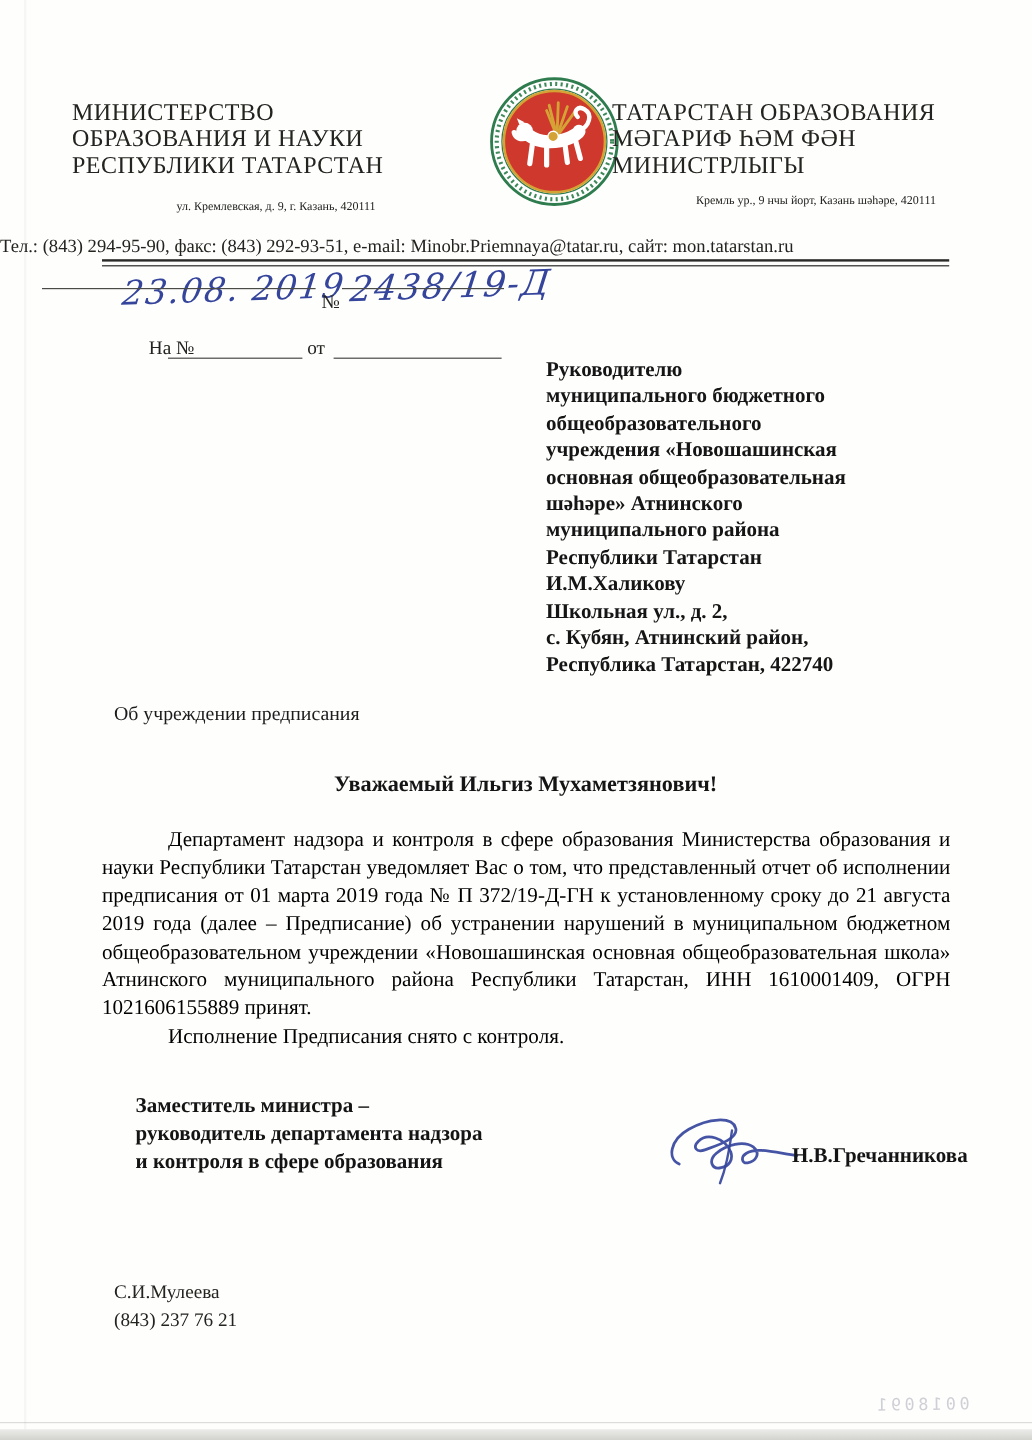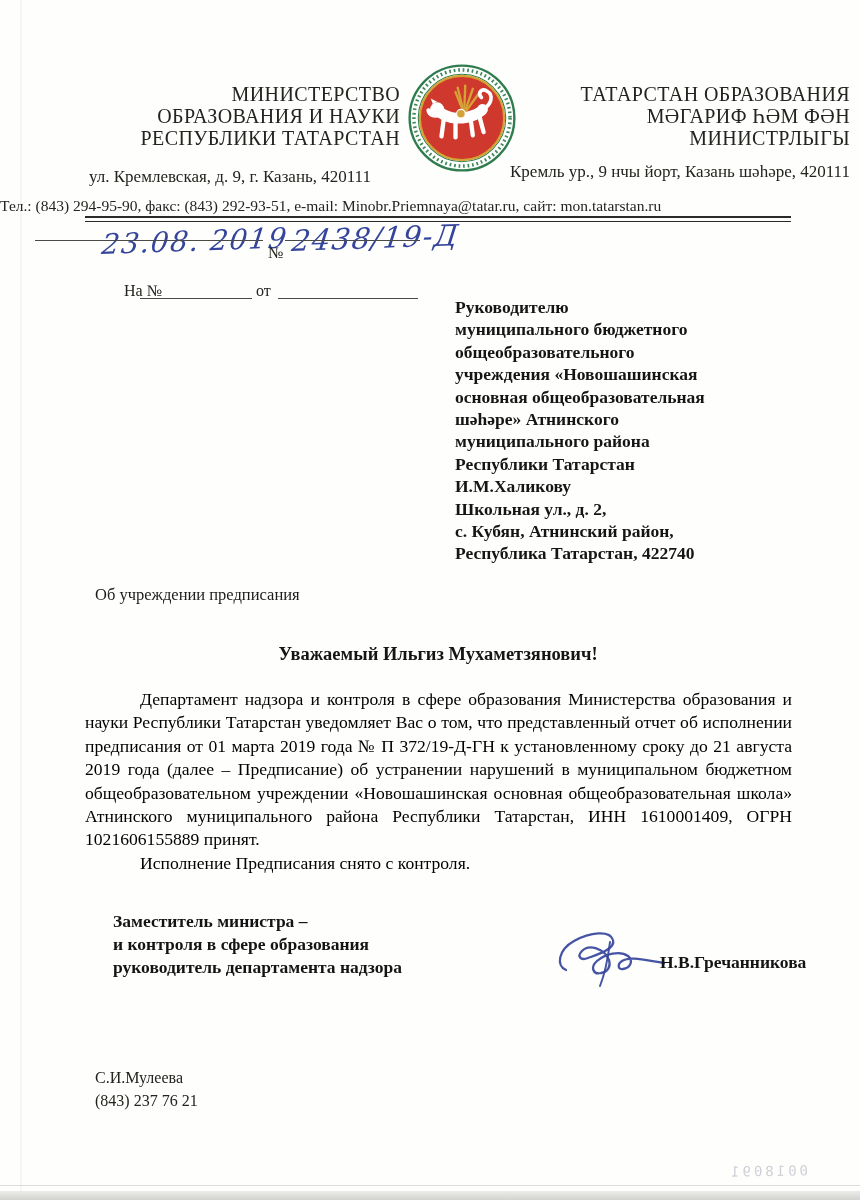--- a/index.html
+++ b/index.html
@@ -3,22 +3,22 @@
 <meta charset="utf-8">
 <style>
   html,body{margin:0;padding:0;background:#9a9a9a;}
   .page{
     position:relative;width:860px;height:1200px;margin:0 auto;
     background:#fefefdс;background-color:#fefefd;overflow:hidden;
     font-family:"Liberation Serif","DejaVu Serif",serif;color:#1c1c1c;
   }
   .scanline-v{position:absolute;left:20px;top:0;width:2px;height:1200px;background:rgba(0,0,0,0.03);}
   .abs{position:absolute;}
-  .org{font-size:20px;line-height:22px;text-align:right;letter-spacing:.4px;color:#23231f;}
-  .addr{font-size:17px;text-align:center;color:#23231f;}
+  .org{font-size:20px;line-height:22px;text-align:left;letter-spacing:.4px;color:#23231f;}
+  .addr{font-size:10px;text-align:center;color:#23231f;}
   .contact{font-size:15.5px;text-align:left;color:#23231f;width:860px;left:0;top:197px;}
   .rule{left:85px;top:216px;width:706px;height:3px;border-top:2.5px solid #2a2a28;border-bottom:1.5px solid #2a2a28;}
   .hw{font-style:italic;color:#35459c;font-family:"DejaVu Serif",serif;transform:rotate(-2deg) skewX(-9deg);transform-origin:left bottom;letter-spacing:1.5px;}
   .formline{border-bottom:1.3px solid #4a4a46;position:absolute;}
   .formtext{font-size:16px;color:#23231f;}
   .recipient{left:455px;top:296px;width:400px;font-weight:bold;font-size:17.5px;line-height:22.4px;color:#151515;}
   .subject{left:95px;top:585px;font-size:16.5px;}
   .salutation{left:85px;top:644px;width:706px;text-align:center;font-weight:bold;font-size:18.5px;color:#151515;}
   .body-par{left:85px;top:688px;width:707px;font-size:17.6px;line-height:23.4px;text-align:justify;color:#000000;}
   .body-par p{margin:0;text-indent:55px;}
@@ -114,22 +114,22 @@
   <div class="abs subject">Об учреждении предписания</div>
   <div class="abs salutation">Уважаемый Ильгиз Мухаметзянович!</div>
 
   <div class="abs body-par">
     <p>Департамент надзора и контроля в сфере образования Министерства образования и науки Республики Татарстан уведомляет Вас о том, что представленный отчет об исполнении предписания от 01 марта 2019 года № П 372/19-Д-ГН к установленному сроку до 21 августа 2019 года (далее – Предписание) об устранении нарушений в муниципальном бюджетном общеобразовательном учреждении «Новошашинская основная общеобразовательная школа» Атнинского муниципального района Республики Татарстан, ИНН 1610001409, ОГРН 1021606155889 принят.</p>
     <p>Исполнение Предписания снято с контроля.</p>
   </div>
 
   <div class="abs sig-block">
     <div>Заместитель министра –</div>
+    <div>руководитель департамента надзора</div>
     <div>и контроля в сфере образования</div>
-    <div>руководитель департамента надзора</div>
   </div>
 
   <div class="abs sig-svg">
     <svg width="130" height="75" viewBox="0 0 130 75">
       <path d="M16,50 C6,46 8,30 24,21 C40,12 60,10 63,20 C66,29 46,35 38,38 C30,41 27,36 32,31 C39,24 54,28 59,40 C61,46 58,52 51,53 C43,55 40,47 47,41 C55,34 70,30 78,36 C84,41 80,48 73,49 C68,50 67,44 72,41 C80,36 94,40 114,43" fill="none" stroke="#35459c" stroke-width="2.3" stroke-linecap="round" opacity="0.92"></path>
       <path d="M60,22 C58,38 54,56 50,66" fill="none" stroke="#35459c" stroke-width="2" stroke-linecap="round" opacity="0.92"></path>
     </svg>
   </div>
   <div class="abs sig-name">Н.В.Гречанникова</div>
 

